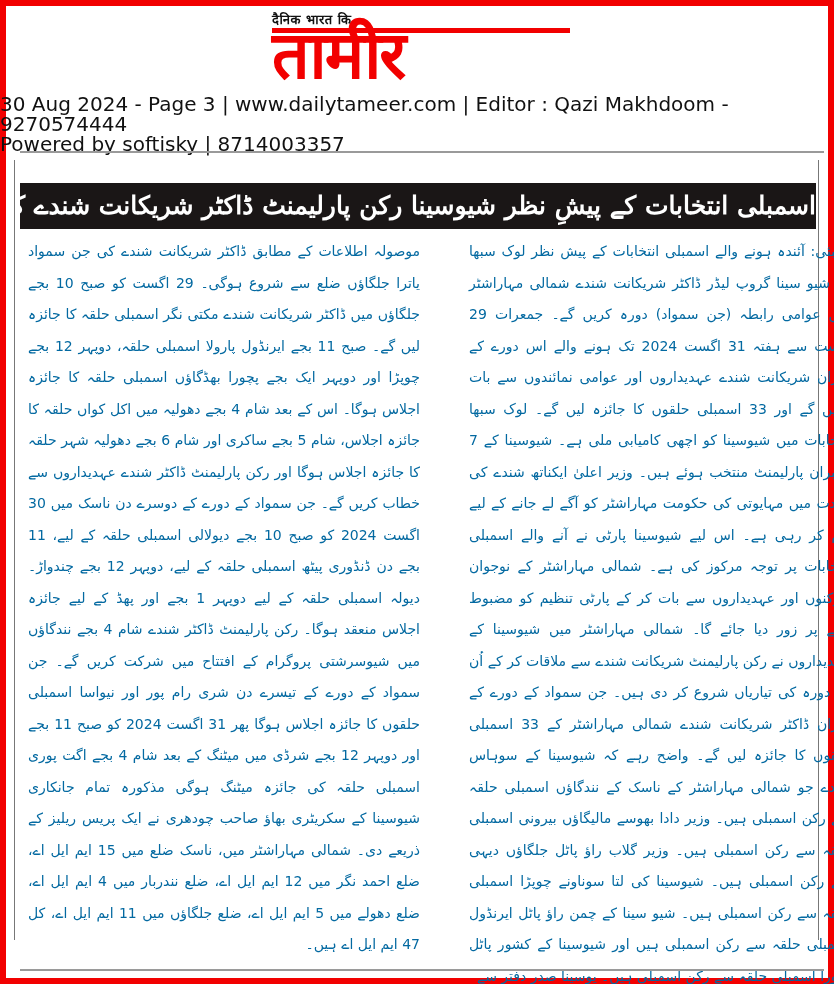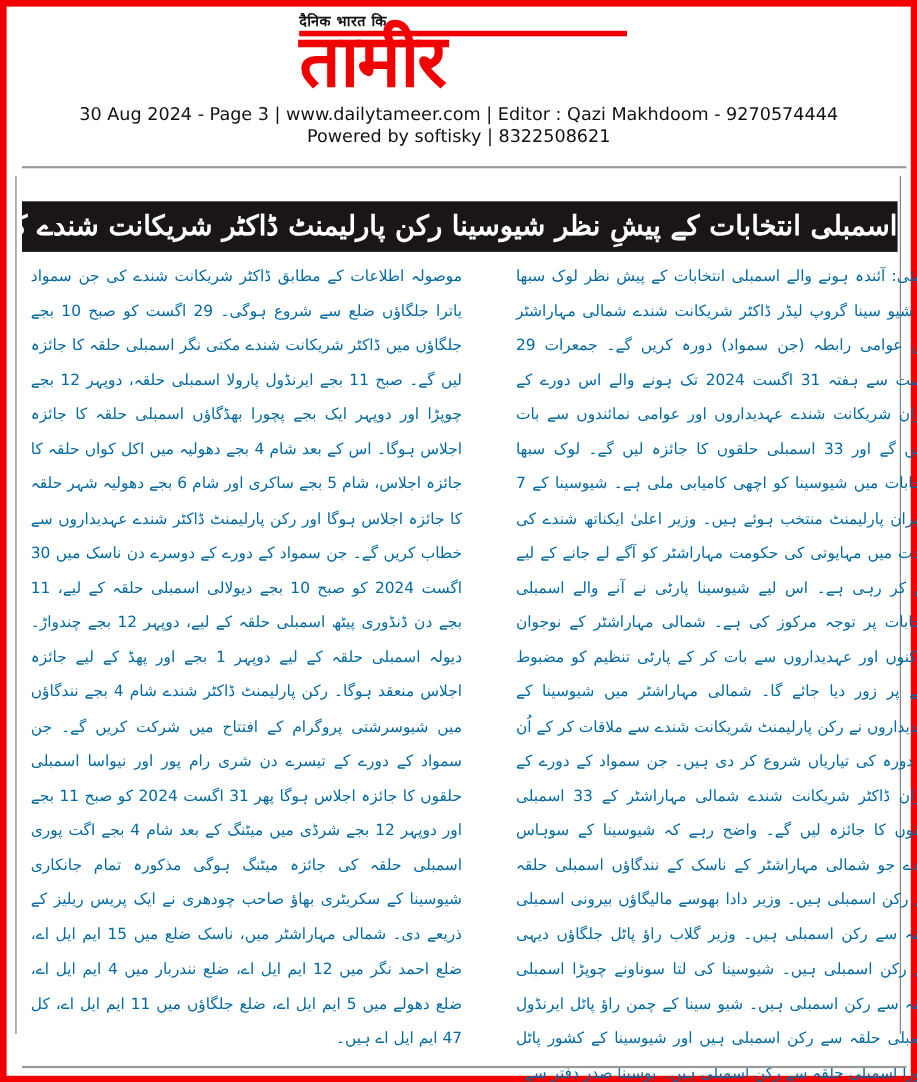--- a/index.html
+++ b/index.html
@@ -34,23 +34,23 @@
   }
   .logo-name {
     position: absolute; left: 0; top: 8px; width: 300px;
     font-family: "DejaVu Sans", sans-serif;
     font-size: 66px; font-weight: bold; color: #f20000;
     line-height: 76px; text-align: left;
     letter-spacing: -2px;
   }
   .info {
     position: absolute; left: 0; right: 0; top: 94px;
-    text-align: center;
+    text-align: left;
     font-family: "DejaVu Sans", sans-serif;
-    font-size: 16px; color: #111; line-height: 20px;
+    font-size: 20px; color: #111; line-height: 20px;
   }
   .clip-rule {
     position: absolute; left: 20px; right: 10px; top: 151px; height: 2px; background: #9a9a9a;
   }
   .clip-rule.bottom { top: 969px; }
   .side-line-left {
     position: absolute; left: 14px; top: 160px; width: 1px; height: 780px; background: #777;
   }
   .side-line-right {
     position: absolute; left: 818px; top: 160px; width: 1px; height: 780px; background: #777;
@@ -83,21 +83,21 @@
 <header class="masthead">
   <div class="logo">
     <div class="logo-name">तामीर</div>
     <div class="logo-rule"></div>
     <div class="logo-tagline">दैनिक भारत कि</div>
   </div>
 </header>
 
 <div class="info">
   <div>30 Aug 2024 - Page 3 | www.dailytameer.com | Editor : Qazi Makhdoom - 9270574444</div>
-  <div>Powered by softisky | 8322508621</div>
+  <div>Powered by softisky | 8714003357</div>
 </div>
 
 <div class="clip-rule"></div>
 
 <div class="side-line-left"></div>
 <div class="side-line-right"></div>
 
 <h1 class="headline">اسمبلی انتخابات کے پیشِ نظر شیوسینا رکن پارلیمنٹ ڈاکٹر شریکانت شندے کی عوامی رابطہ مہم</h1>
 
 <div class="col col-right">

